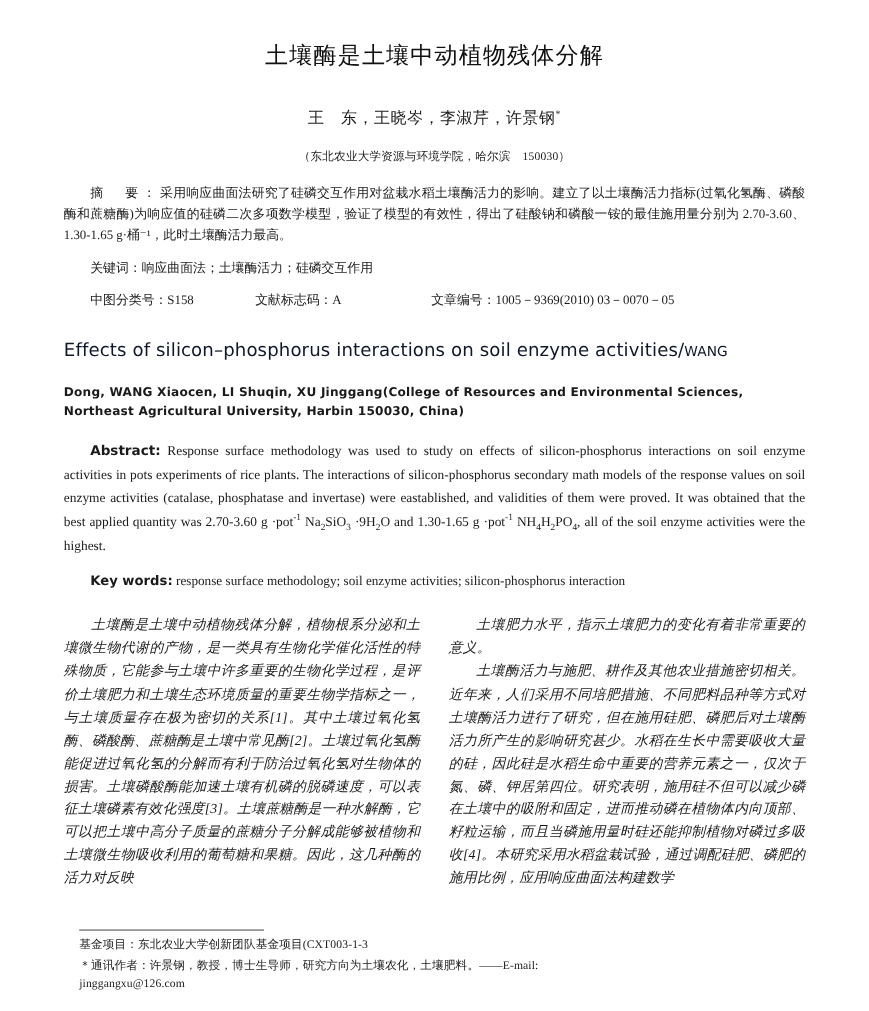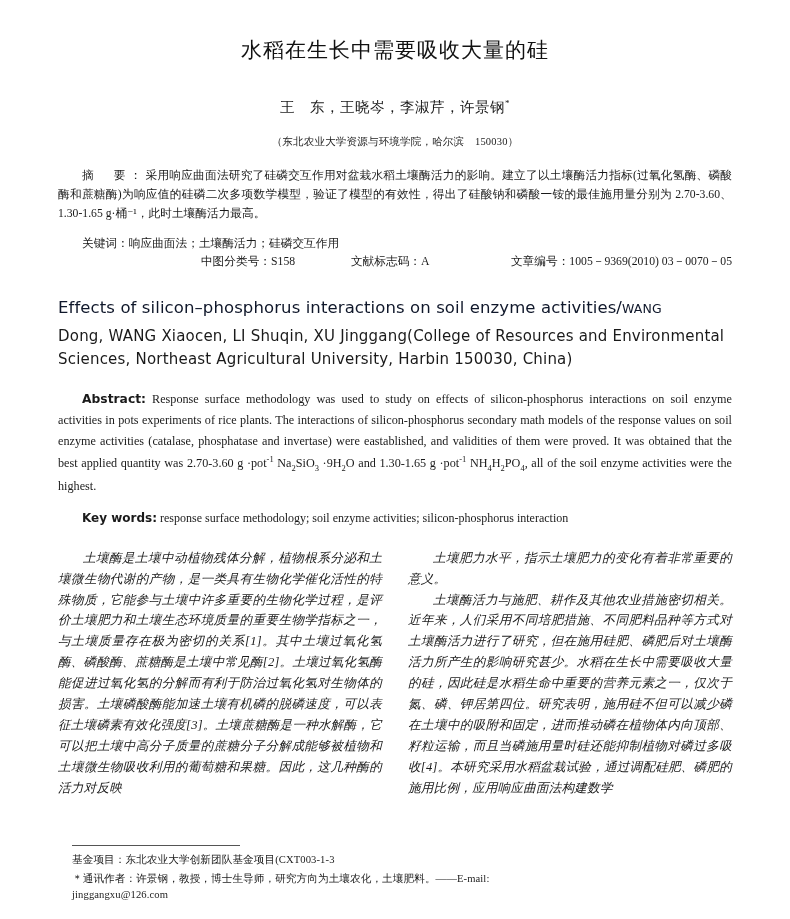--- a/index.html
+++ b/index.html
@@ -74,47 +74,48 @@
     text-indent: 24px;
   }
   .cn-keywords {
     font-size: 11.7px;
     line-height: 1.6;
     margin-top: 11px;
     text-indent: 24px;
   }
   .cn-class {
     font-size: 11.7px;
+    margin-top: 11px;
     text-indent: 24px;
     display: flex;
     gap: 0;
-    justify-content: flex-end;
   }
   .cn-class span.c1 { width: 150px; display: inline-block; }
   .cn-class span.c2 { width: 160px; display: inline-block; }
   .cn-class span.c3 { display: inline-block; }
 
   
   .en-title {
     font-family: "DejaVu Sans", "Liberation Sans", sans-serif;
     font-size: 16.5px;
     line-height: 1.35;
     margin-top: 28px;
     color: #0f172a;
     letter-spacing: 0.1px;
   }
   .en-title .small-caps {
     font-size: 12.5px;
   }
   .en-authors {
     font-family: "DejaVu Sans", "Liberation Sans", sans-serif;
-    font-size: 15px;
+    font-size: 11px;
     line-height: 1.55;
-    margin-top: 6px;
+    margin-top: 18px;
     letter-spacing: 0.2px;
+    font-weight: bold;
   }
   .en-abstract {
     font-size: 12.2px;
     line-height: 1.72;
     text-align: justify;
     margin-top: 18px;
     text-indent: 24px;
   }
   .en-abstract b {
     font-family: "DejaVu Sans", "Liberation Sans", sans-serif;
@@ -174,21 +175,21 @@
   .footer p.star {
     margin-top: 3px;
   }
 </style>
 </head>
 <body>
 
 <div class="page">
   <div class="inner">
 
-    <h1 class="cn-title">水稻在生长中需要吸收大量的硅</h1>
+    <h1 class="cn-title">土壤酶是土壤中动植物残体分解</h1>
 
     <div class="cn-authors">
       <span>王　东，王晓岑，李淑芹，许景钢</span><sup>*</sup>
     </div>
 
     <div class="cn-affil">（东北农业大学资源与环境学院，哈尔滨　150030）</div>
 
     <div class="cn-abstract">
       <p class="ab-body"><span class="lbl">摘　要：</span><span>采用响应曲面法研究了硅磷交互作用对盆栽水稻土壤酶活力的影响。建立了以土壤酶活力指标(过氧化氢酶、磷酸酶和蔗糖酶)为响应值的硅磷二次多项数学模型，验证了模型的有效性，得出了硅酸钠和磷酸一铵的最佳施用量分别为 2.70-3.60、1.30-1.65 g·桶⁻¹，此时土壤酶活力最高。</span></p>
     </div>

